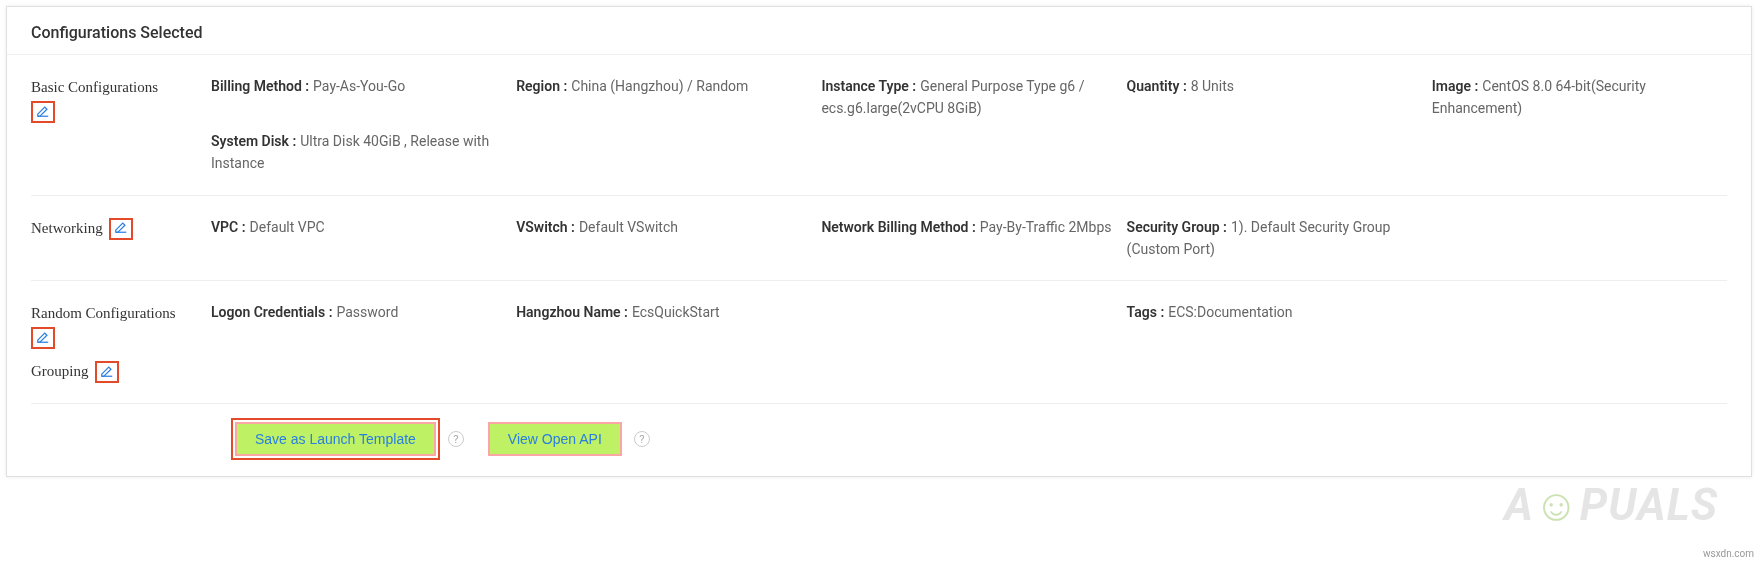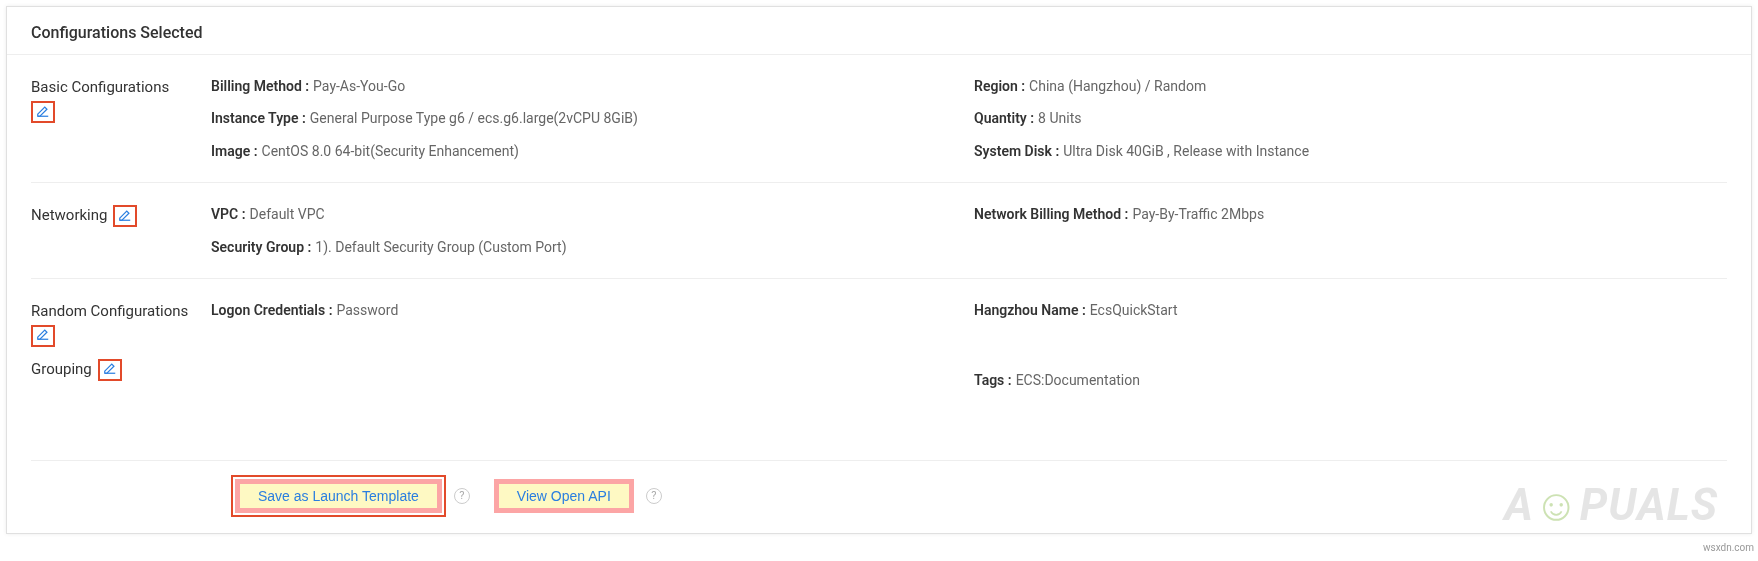--- a/index.html
+++ b/index.html
@@ -42,40 +42,41 @@
     }
     .section-label-col {
       width: 180px;
       flex-shrink: 0;
     }
     .section-label {
       font-size: 15px;
       color: #333;
       font-weight: 400;
       line-height: 1.6;
+      font-family: Liberation Serif, serif;
     }
     .edit-icon-wrap {
       display: inline-flex;
       align-items: center;
       justify-content: center;
       width: 24px;
       height: 22px;
       border: 2px solid #e24a2a;
       cursor: pointer;
       vertical-align: top;
       margin-top: 2px;
     }
     .edit-icon-wrap svg {
       width: 14px;
       height: 14px;
     }
     .section-content {
       flex: 1;
       display: grid;
-      grid-template-columns: 1fr 1fr;
+      grid-template-columns: 1fr 1fr 1fr 1fr 1fr;
       row-gap: 14px;
       column-gap: 20px;
       gap: 10px;
     }
     .kv {
       font-size: 14px;
       line-height: 1.6;
     }
     .kv .key {
       font-weight: 600;
@@ -94,23 +95,23 @@
       display: flex;
       align-items: center;
       gap: 10px;
     }
     .btn {
       display: inline-flex;
       align-items: center;
       justify-content: center;
       height: 34px;
       padding: 0 18px;
-      border: 5px solid #fca5a5;
+      border: 2px solid #fca5a5;
       color: #2a7ee0;
-      background: #fef9c3;
+      background: #bef264;
       font-size: 14px;
       cursor: pointer;
     }
     .btn.highlighted {
       outline: 2px solid #e24a2a;
       outline-offset: 2px;
     }
     .help-icon {
       display: inline-flex;
       align-items: center;
@@ -134,21 +135,21 @@
       letter-spacing: 1px;
       opacity: 0.5;
       font-style: italic;
     }
     .watermark .green {
       color: #9cc66a;
     }
     .attribution {
       position: absolute;
       right: 4px;
-      bottom: 8px;
+      bottom: 2px;
       font-size: 10px;
       color: #999;
     }
     .stacked-labels {
       display: flex;
       flex-direction: column;
       gap: 10px;
     }
     .label-with-icon {
       display: flex;
@@ -209,20 +210,23 @@
                 <path d="M2 11.5 L10 3.5 L12.5 6 L4.5 14 L2 14 Z"></path>
                 <path d="M2 14 L14 14"></path>
               </svg>
             </span>
           </span>
         </div>
       </div>
       <div class="section-content">
         <div class="kv">
           <span class="key">VPC</span><span class="colon"> :</span><span class="val">Default VPC</span>
+        </div>
+        <div class="kv">
+          <span class="key">VSwitch</span><span class="colon"> :</span><span class="val">Default VSwitch</span>
         </div>
         <div class="kv">
           <span class="key">Network Billing Method</span><span class="colon"> :</span><span class="val">Pay-By-Traffic 2Mbps</span>
         </div>
         <div class="kv">
           <span class="key">Security Group</span><span class="colon"> :</span><span class="val">1). Default Security Group (Custom Port)</span>
         </div>
         <div></div>
       </div>
     </div>

